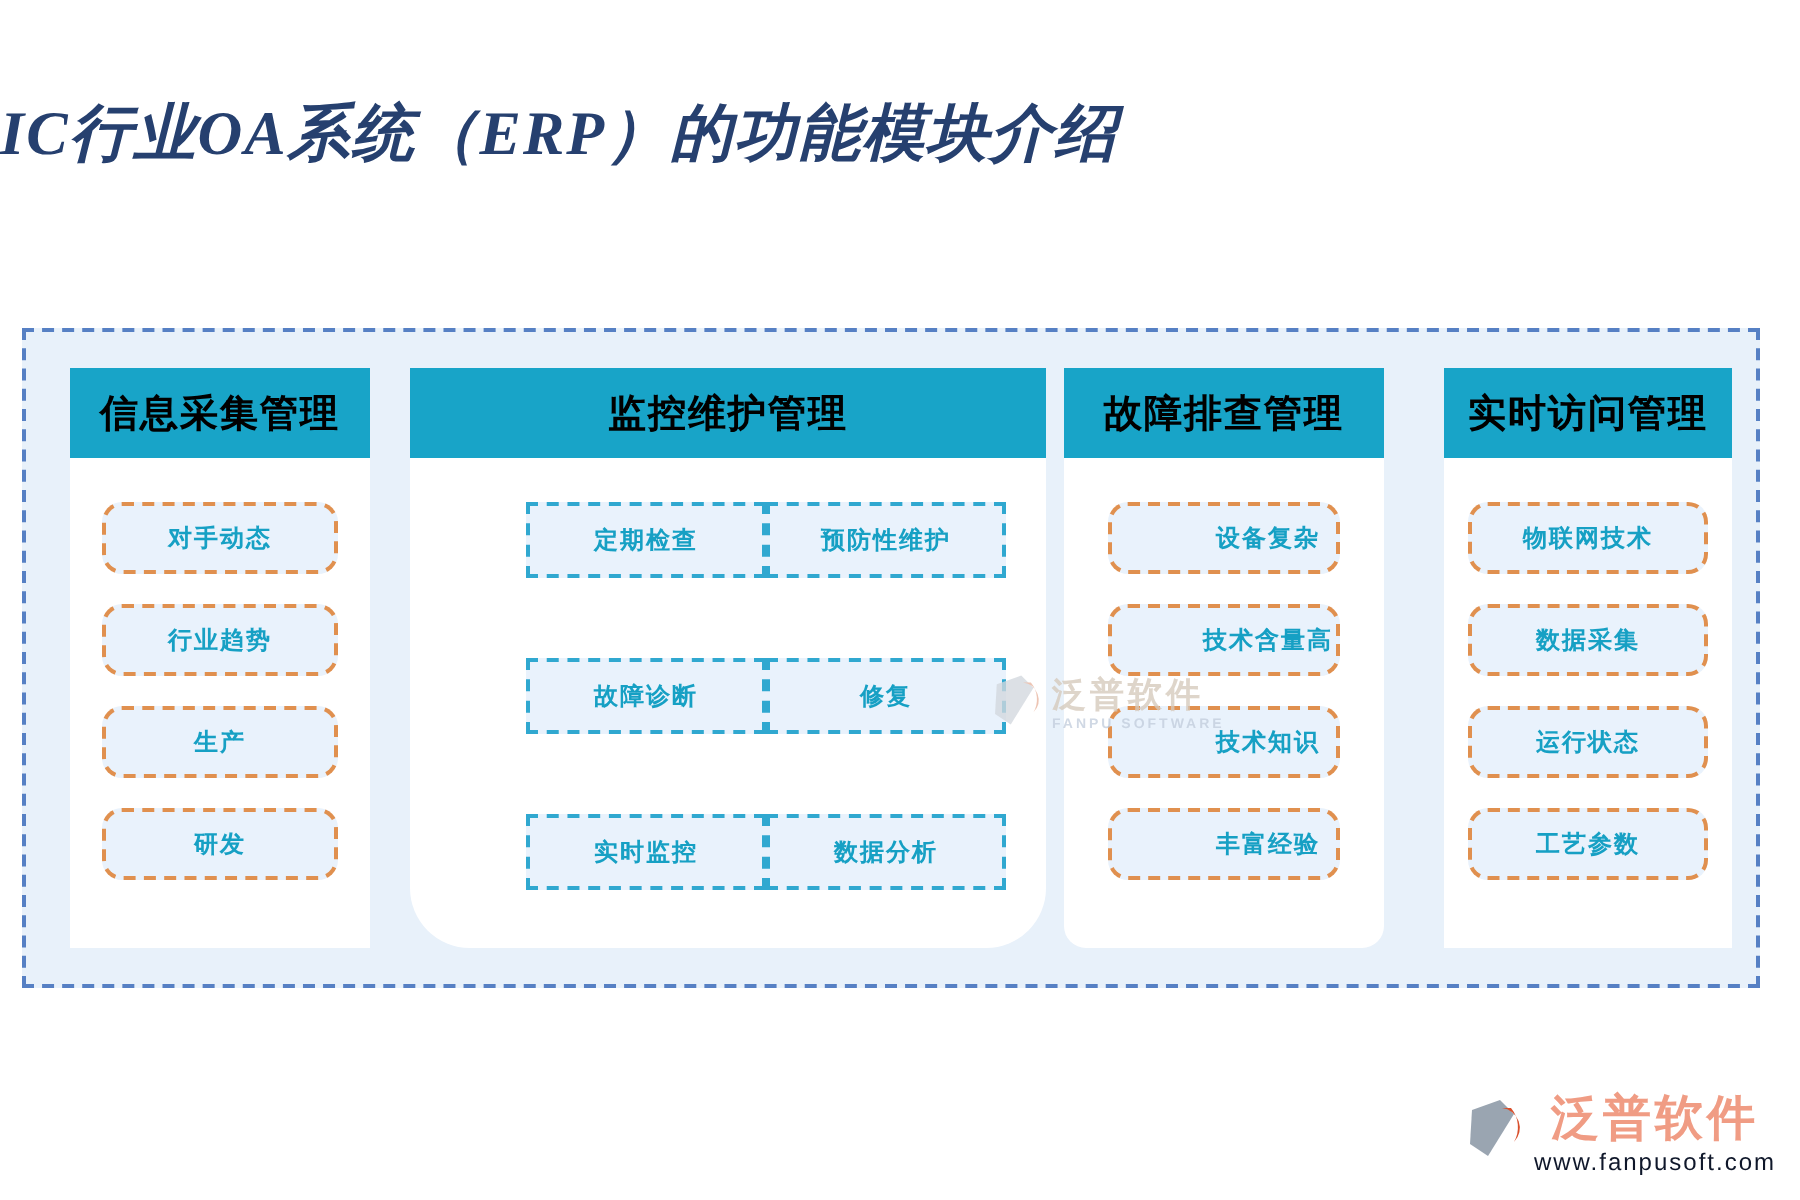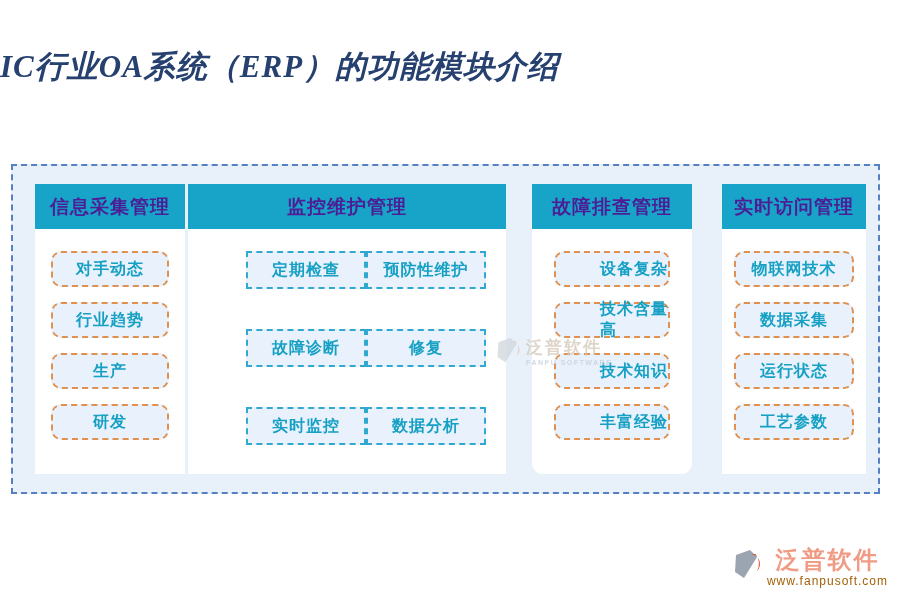--- a/index.html
+++ b/index.html
@@ -19,38 +19,38 @@
   .board{
     position:absolute;left:11px;top:164px;width:869px;height:330px;
     box-sizing:border-box;
     background:#e8f1fa;
     border:2px dashed #5680c4;
   }
   .panel{
     position:absolute;top:18px;height:290px;background:#ffffff;
   }
   .panel1{left:22px;width:150px;}
-  .panel2{left:175px;width:318px;}
+  .panel2{left:192px;width:318px;border-radius:30px;}
   .panel3{left:519px;width:160px;border-radius:11px;}
   .panel4{left:709px;width:144px;}
   .panel-header{
-    height:45px;background:#18a4c8;color:#4c1d95;
+    height:45px;background:#18a4c8;color:#000000;
     display:flex;align-items:center;justify-content:center;
     font-family:"Liberation Serif", serif;
     font-weight:bold;font-size:19px;letter-spacing:1px;
   }
   .items-v{
     display:flex;flex-direction:column;align-items:center;
     padding-top:22px;gap:15px;
   }
   .item{
     box-sizing:border-box;height:36px;
     display:flex;align-items:center;justify-content:center;
     background:#e9f2fc;color:#16a0c4;
-    font-weight:bold;font-size:16px;letter-spacing:1px;
+    font-weight:bold;font-size:12px;letter-spacing:1px;
     border:2px dashed #e0904f;border-radius:10px;
   }
   .panel1 .item{width:118px;}
   .panel3 .item{width:116px;padding-left:44px;}
   .panel4 .item{width:120px;}
   .grid2{display:flex;flex-direction:column;gap:40px;padding:22px 20px 0 20px;}
   .row2{display:flex;justify-content:flex-end;}
   .item-cyan{
     width:120px;height:38px;border:2px dashed #30a8d0;border-radius:0;
   }
@@ -67,21 +67,21 @@
   .wm-sub{font-size:7px;letter-spacing:1.5px;color:#c3cedd;font-weight:bold;}
   .fanpu-footer{
     position:absolute;right:12px;top:548px;
     display:flex;align-items:flex-start;gap:4px;
   }
   .fp-text{display:flex;flex-direction:column;align-items:center;}
   .fp-name{
     font-family:"Liberation Serif", serif;font-weight:bold;
     font-size:24px;letter-spacing:2px;color:#f09c84;line-height:1.05;
   }
-  .fp-url{font-size:12px;color:#a16207;letter-spacing:1px;margin-top:1px;}
+  .fp-url{font-size:12px;color:#0f172a;letter-spacing:1px;margin-top:1px;}
   .logo-glyph{display:block;}
 </style>
 </head>
 <body>
 
 <h1 class="title">IC行业OA系统（ERP）的功能模块介绍</h1>
 
 <div class="board">
 
   <div class="panel panel1">

